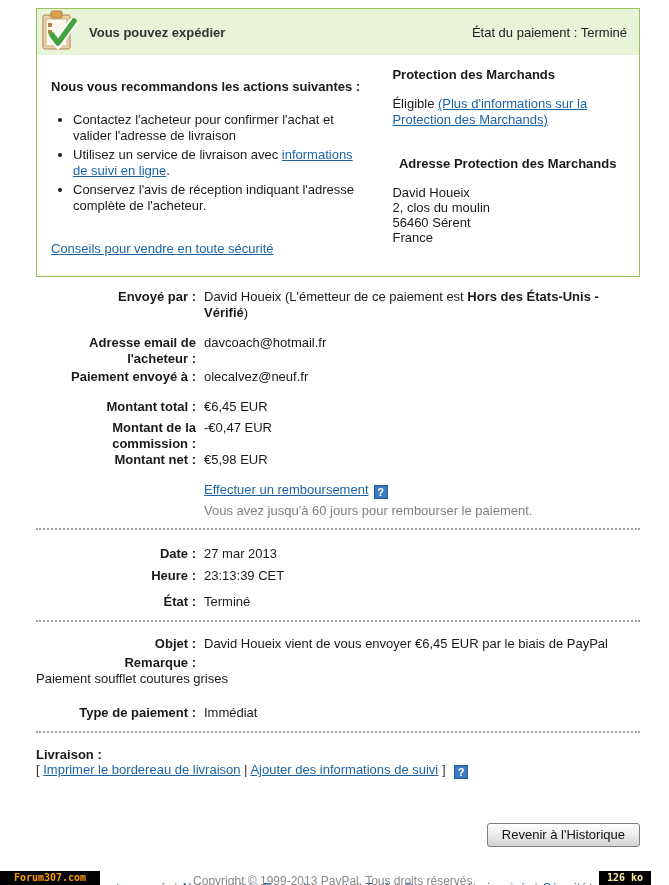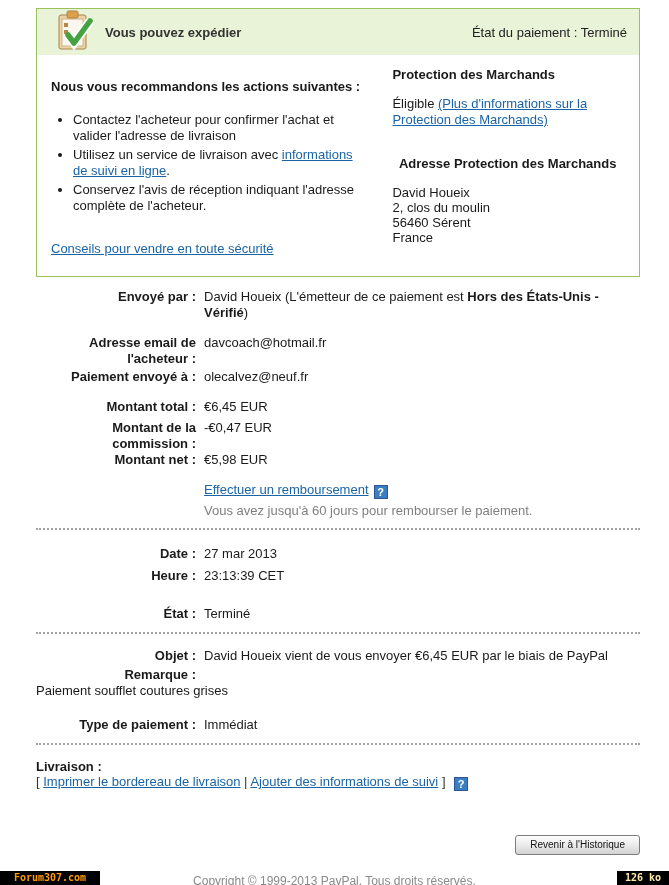--- a/index.html
+++ b/index.html
@@ -3,21 +3,21 @@
 <meta charset="utf-8">
 <style>
   * { margin:0; padding:0; box-sizing:border-box; }
   html,body { width:669px; height:885px; overflow:hidden; background:#ffffff;
               font-family:"Liberation Sans", sans-serif; font-size:13px; color:#1a1a1a;
               position:relative; }
   a { color:#1a64a5; text-decoration:underline; cursor:pointer; }
 
   
   .notice-box { margin:8px 29px 0 36px; border:1px solid #9cc25d; background:#fff; }
-  .banner { background:#e8f3d7; display:flex; align-items:center; padding:3px 12px 3px 18px; height:46px; }
+  .banner { background:#e8f3d7; display:flex; align-items:center; padding:3px 12px 3px 2px; height:46px; }
   .banner-title { font-weight:bold; color:#333; margin-left:10px; font-size:13px; }
   .banner-status { margin-left:auto; color:#222; }
   .notice-body { display:flex; padding:10px 12px 20px 12px; }
   .col-left { width:57%; padding:14px 10px 0 2px; }
   .col-right { width:43%; padding:2px 4px 0 14px; }
   .rec-heading { font-weight:bold; margin-bottom:18px; }
   .rec-list { list-style:disc; padding-left:18px; margin-left:4px; }
   .rec-list li { margin-bottom:3px; line-height:16px; }
   .tips-link { display:inline-block; margin-top:24px; }
   .prot-heading { font-weight:bold; margin-bottom:14px; }
@@ -35,35 +35,35 @@
   .indent { padding-left:168px; }
   .muted { color:#7f7f7f; }
   .divider { border-top:2px dotted #a2a2a2; height:0; margin-top:10px; }
   .help-icon { display:inline-block; width:14px; height:14px; background:#3c7dc0; border:1px solid #29569b;
                color:#fff; font-weight:bold; font-size:11px; line-height:13px; text-align:center;
                vertical-align:-2px; margin-left:5px; cursor:pointer; }
   .bracket { color:#333; }
 
   
   .btn-row { text-align:right; margin:44px 29px 0 0; }
-  .btn { font-family:"Liberation Sans", sans-serif; font-size:10px; color:#111;
+  .btn { font-family:"Liberation Sans", sans-serif; font-size:13px; color:#111;
          padding:3px 14px 4px 14px; border:1px solid #7d7d7d; border-radius:3px;
          background:linear-gradient(#fefefe, #e9e9e9 55%, #d2d2d2); cursor:pointer; }
 
   
   .footer { margin-top:34px; text-align:center; font-size:12px; line-height:14px; }
   .footer .sep { color:#999; margin:0 2px; }
   .copyright { position:absolute; top:874px; left:0; right:0; text-align:center; color:#8a8a8a; font-size:12px; }
 
   
   .wm { position:absolute; bottom:0; height:14px; background:#000000; color:#ff9a00;
         font-family:"DejaVu Sans Mono", monospace; font-size:10px; font-weight:bold;
         line-height:14px; text-align:center; }
   .wm-left { left:0; width:100px; }
-  .wm-right { right:0; width:52px; color:#ffe9a8; }
+  .wm-right { right:18px; width:52px; color:#ffe9a8; }
 </style>
 </head>
 <body>
 
 <div class="notice-box">
   <div class="banner">
     <span>
       <svg width="40" height="44" viewBox="0 0 40 44">
         <rect x="4" y="6" width="27" height="34" rx="2" fill="#eed3a6" stroke="#a8834e"></rect>
         <rect x="7" y="10" width="21" height="27" fill="#fbf7ee" stroke="#cdb48b"></rect>
@@ -137,21 +137,21 @@
   <div class="divider"></div>
 
   <div class="row" style="margin-top:16px;">
     <div class="lbl">Date :</div>
     <div class="val">27 mar 2013</div>
   </div>
   <div class="row" style="margin-top:6px;">
     <div class="lbl">Heure :</div>
     <div class="val">23:13:39 CET</div>
   </div>
-  <div class="row" style="margin-top:22px;">
+  <div class="row" style="margin-top:10px;">
     <div class="lbl">État :</div>
     <div class="val">Terminé</div>
   </div>
 
   <div class="divider"></div>
 
   <div class="row" style="margin-top:14px;">
     <div class="lbl">Objet :</div>
     <div class="val">David Houeix vient de vous envoyer €6,45 EUR par le biais de PayPal</div>
   </div>

